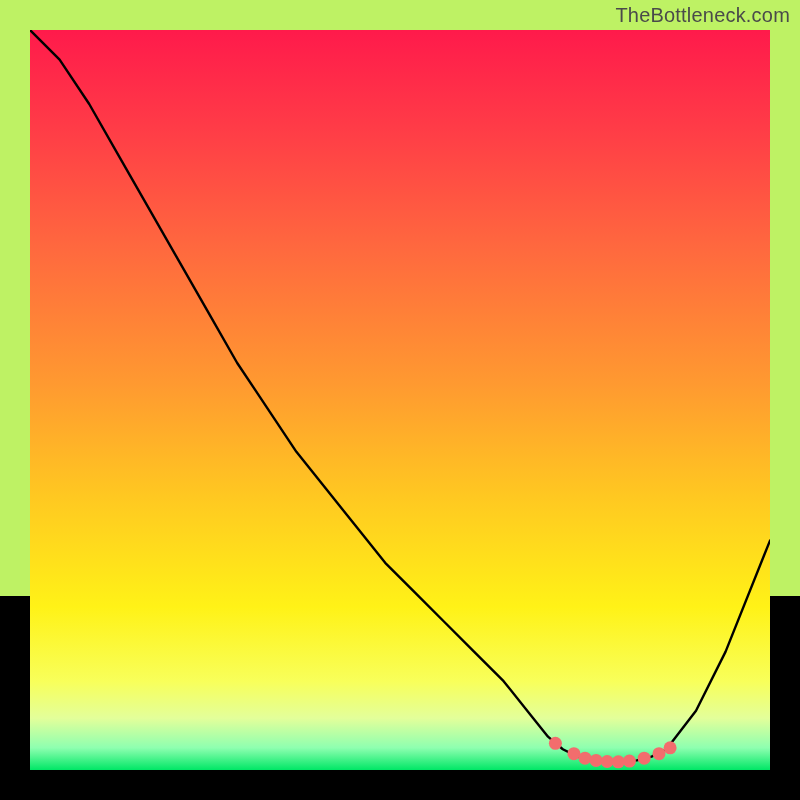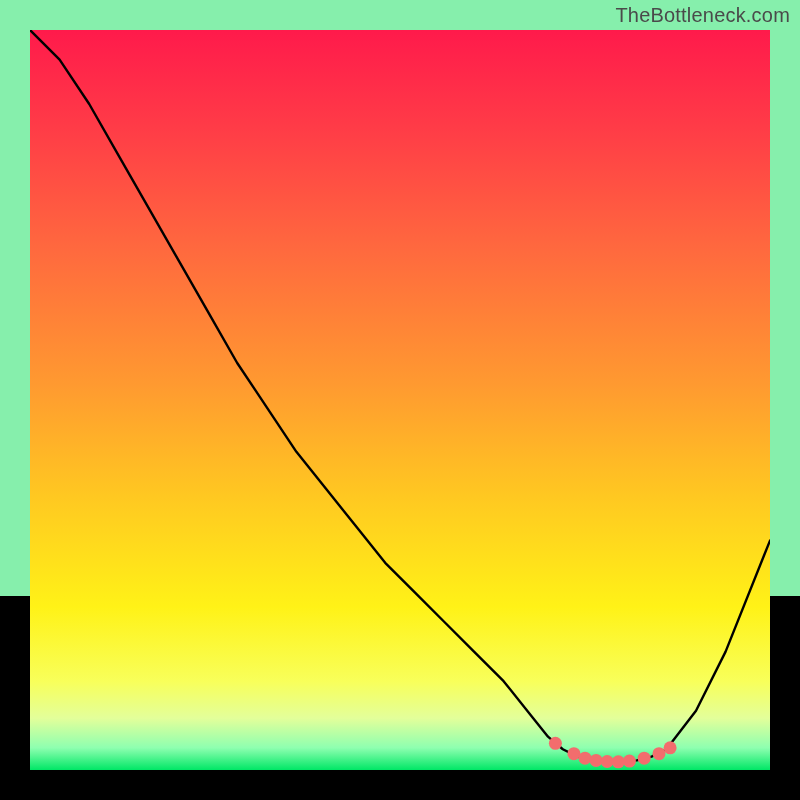--- a/index.html
+++ b/index.html
@@ -1,17 +1,17 @@
 <!DOCTYPE html>
 <html><head>
 <meta charset="utf-8">
 <style>
   * { margin: 0; padding: 0; box-sizing: border-box; }
   html, body { width: 800px; height: 800px; background: #000; overflow: hidden; }
-  .container { position: relative; width: 800px; height: 596px; background: #86efac; }
+  .container { position: relative; width: 800px; height: 596px; background: #bef264; }
   .watermark {
     position: absolute;
     top: 4px; right: 10px;
     font-family: Arial, sans-serif;
     font-size: 20px;
     color: #4a4a4a;
     font-weight: 500;
     letter-spacing: 0.2px;
     z-index: 10;
   }

